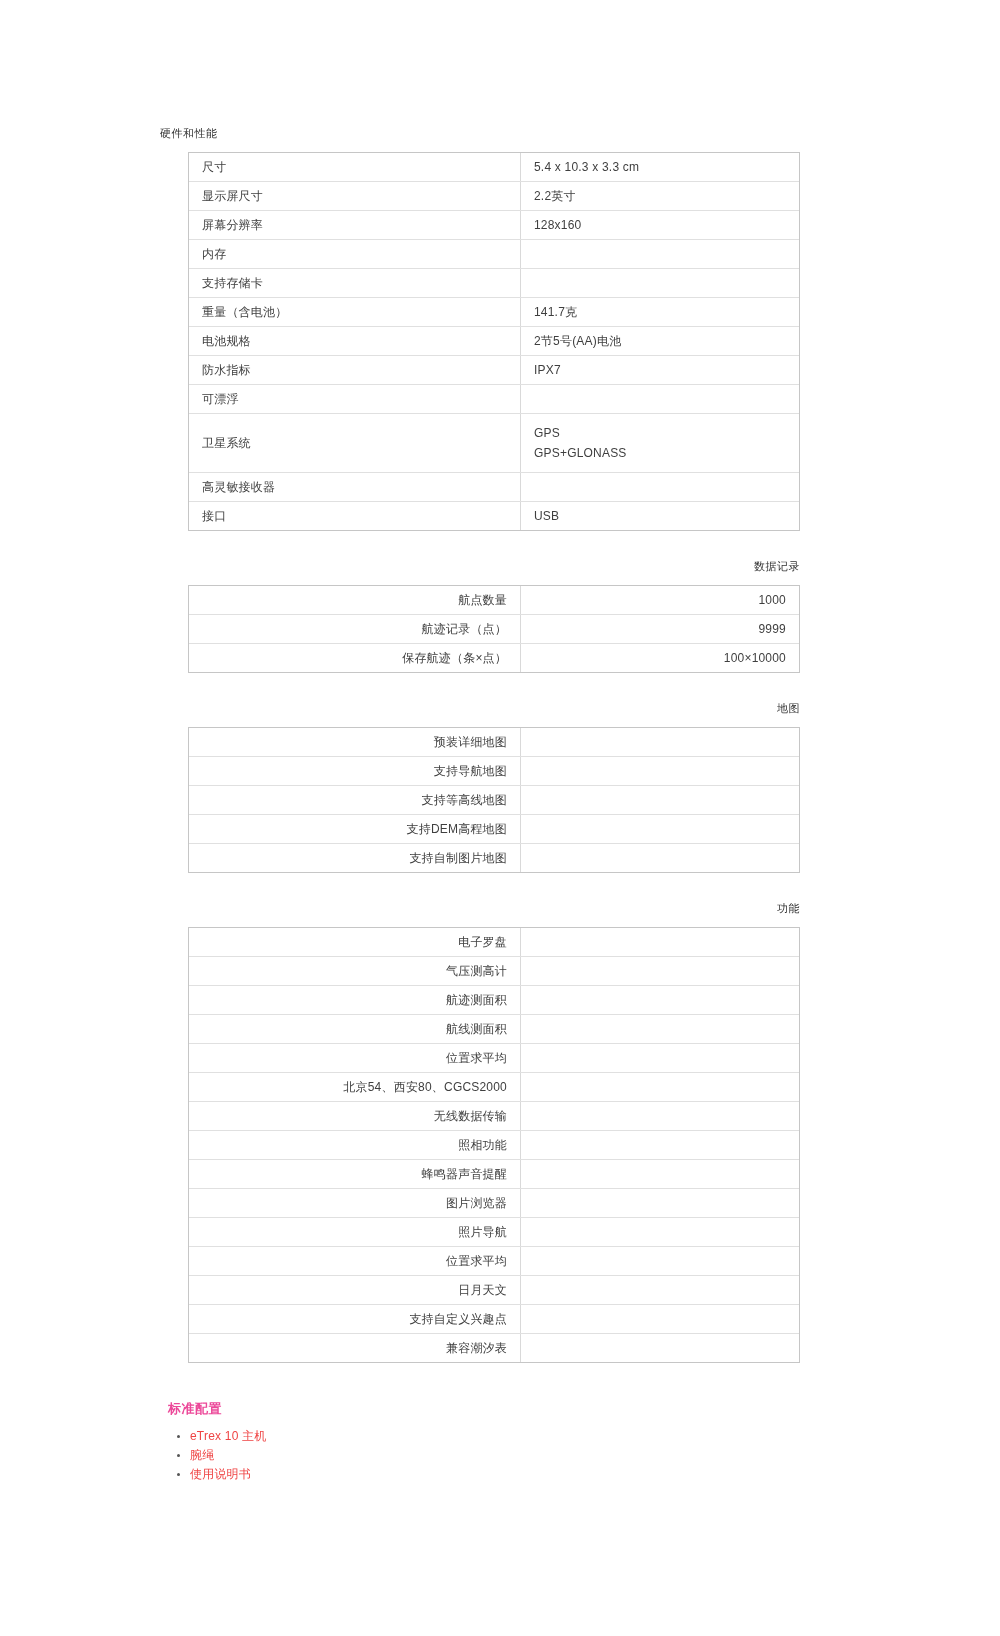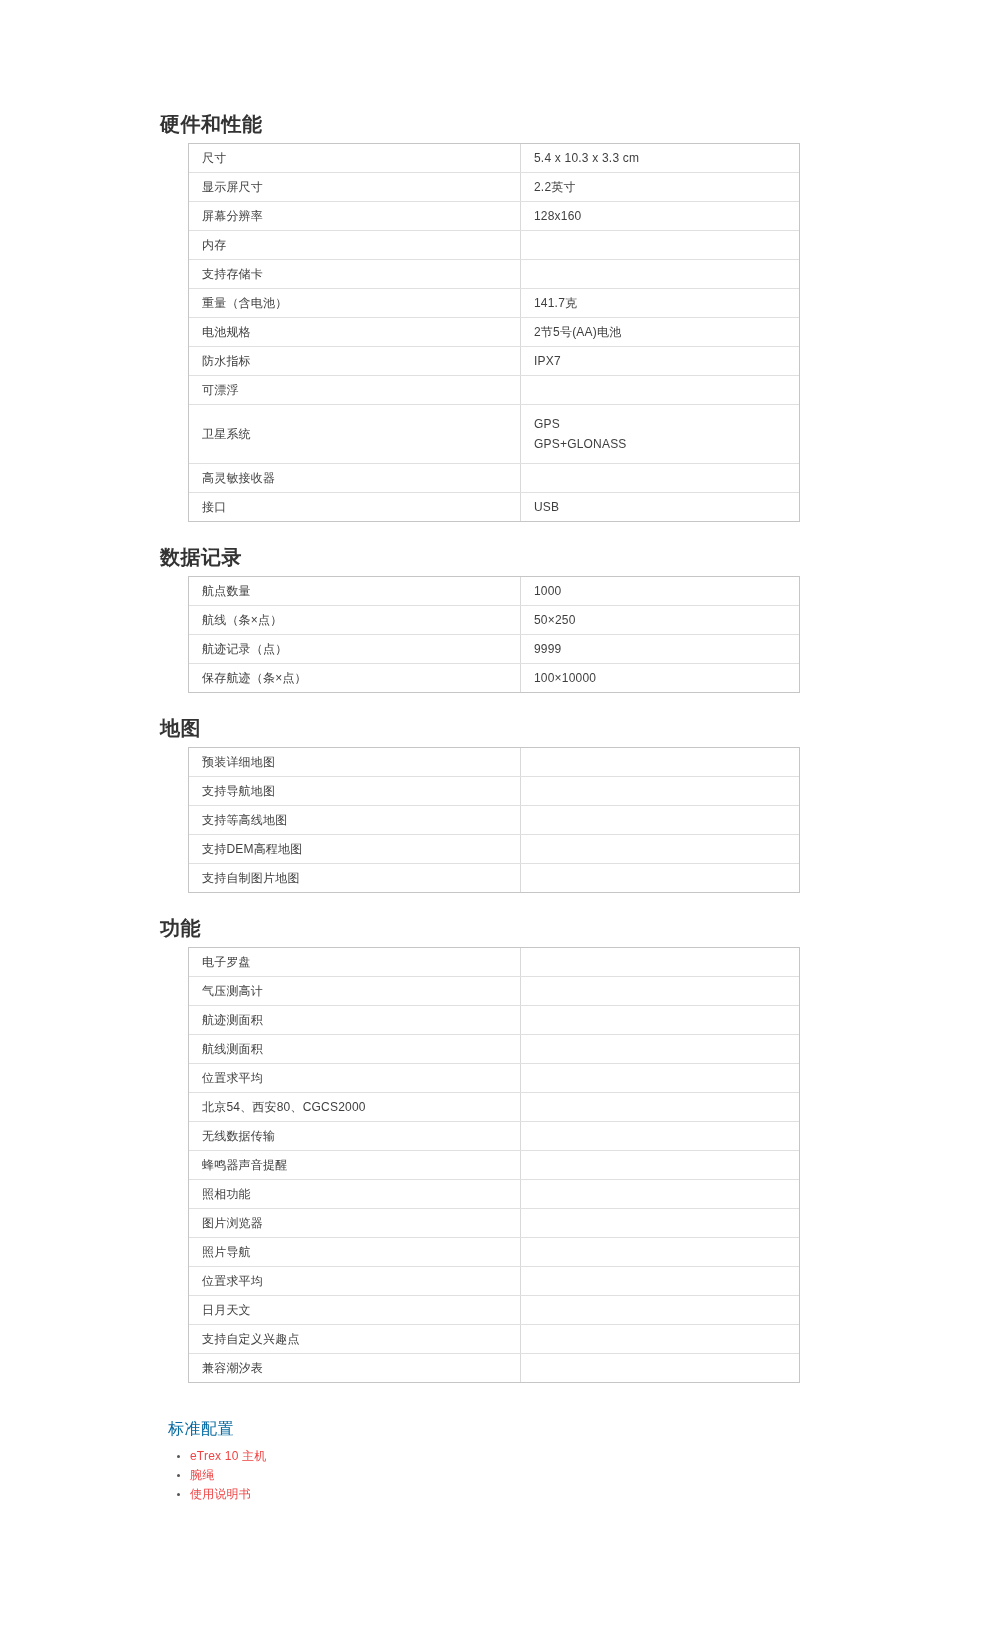--- a/index.html
+++ b/index.html
@@ -13,27 +13,27 @@
     min-height: 1636px;
     position: relative;
   }
   .page {
     width: 640px;
     margin-left: 160px;
     padding-top: 113px;
     box-sizing: border-box;
   }
   .section { margin: 0; }
-  .section + .section { margin-top: 24px; }
+  .section + .section { margin-top: 24px; text-align: right; }
   h2.sec-title {
-    font-size: 20px;
+    font-size: 11px;
     line-height: 22px;
-    font-weight: 700;
+    font-weight: 400;
     color: #333333;
-    margin: 0 0 8px 0;
+    margin: 9px 0 8px 0;
     letter-spacing: 0.5px;
   }
   .tbl {
     border: 1px solid #c6c6c6;
     margin-left: 28px;
   }
   table.spec {
     width: 100%;
     border-collapse: collapse;
     table-layout: fixed;
@@ -59,24 +59,24 @@
   table.spec tr.multi td {
     height: auto;
     padding-top: 9px;
     padding-bottom: 9px;
     line-height: 20px;
   }
   .footer {
     margin: 38px 0 0 8px;
   }
   h3.footer-title {
-    font-size: 16px;
+    font-size: 13px;
     line-height: 16px;
-    font-weight: 400;
-    color: #0369a1;
+    font-weight: 700;
+    color: #ec4899;
     margin: 0;
     letter-spacing: 0.5px;
   }
   ul.pkg-list {
     margin: 10px 0 0 0;
     padding: 0 0 0 22px;
     list-style: disc;
   }
   ul.pkg-list li {
     font-size: 12px;
@@ -156,24 +156,20 @@
   <div class="section">
     <h2 class="sec-title">数据记录</h2>
     <div class="tbl">
       <table class="spec">
           <tbody>
             <tr>
               <td class="label">航点数量</td>
               <td class="value">1000</td>
             </tr>
             <tr>
-              <td class="label">航线（条×点）</td>
-              <td class="value">50×250</td>
-            </tr>
-            <tr>
               <td class="label">航迹记录（点）</td>
               <td class="value">9999</td>
             </tr>
             <tr>
               <td class="label">保存航迹（条×点）</td>
               <td class="value">100×10000</td>
             </tr>
           </tbody>
         </table>
     </div>
@@ -236,25 +232,25 @@
             </tr>
             <tr>
               <td class="label">北京54、西安80、CGCS2000</td>
               <td class="value"></td>
             </tr>
             <tr>
               <td class="label">无线数据传输</td>
               <td class="value"></td>
             </tr>
             <tr>
+              <td class="label">照相功能</td>
+              <td class="value"></td>
+            </tr>
+            <tr>
               <td class="label">蜂鸣器声音提醒</td>
-              <td class="value"></td>
-            </tr>
-            <tr>
-              <td class="label">照相功能</td>
               <td class="value"></td>
             </tr>
             <tr>
               <td class="label">图片浏览器</td>
               <td class="value"></td>
             </tr>
             <tr>
               <td class="label">照片导航</td>
               <td class="value"></td>
             </tr>

